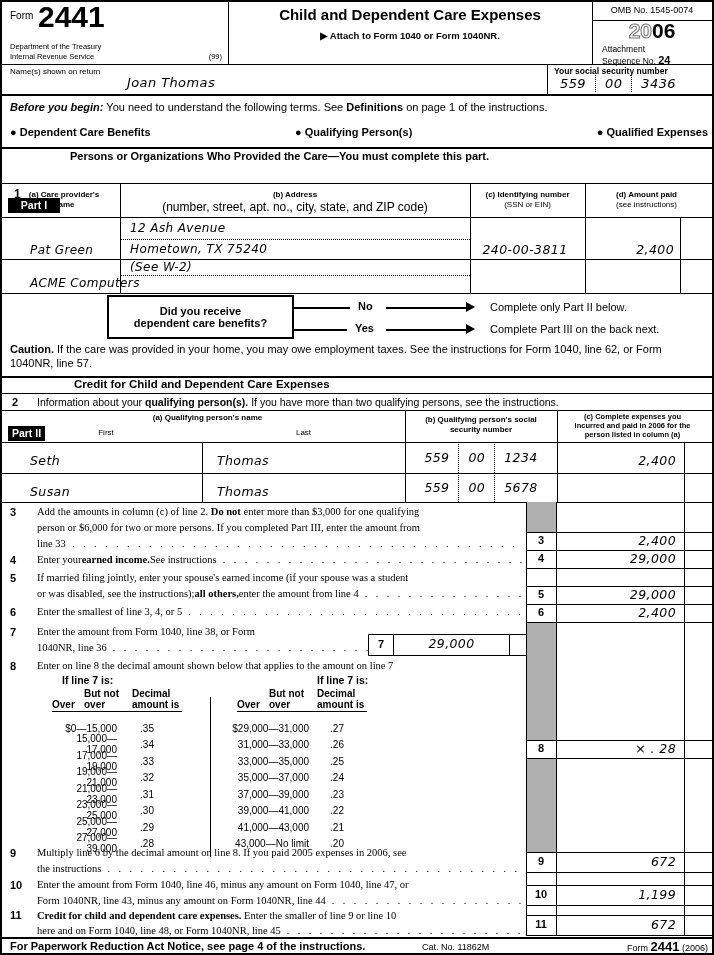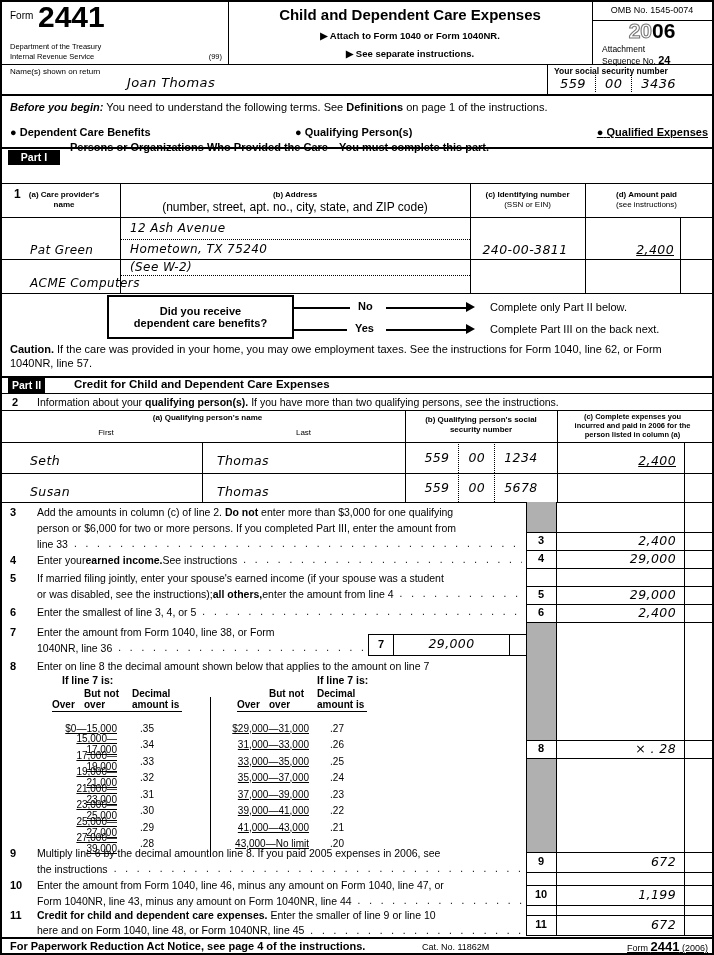--- a/index.html
+++ b/index.html
@@ -3,31 +3,31 @@
 <meta charset="utf-8">
 <style>
   html,body {margin:0;padding:0;background:#fff;}
   #page {position:relative;width:714px;height:955px;box-sizing:border-box;border:2px solid #000;
          background:#fff;color:#000;font-family:"Liberation Sans",sans-serif;overflow:hidden;}
   .vl {position:absolute;width:0;border-left:1px solid #000;}
   .hl {position:absolute;height:0;border-top:1px solid #000;}
   .hl2 {border-top-width:2px;}
   .txt {position:absolute;white-space:nowrap;}
   .c {text-align:center;}
-  .r {text-align:right;text-decoration:underline;}
+  .r {text-align:right;}
   .b {font-weight:bold;}
   .i {font-style:italic;}
   .hw {font-family:"DejaVu Sans",sans-serif;font-style:italic;letter-spacing:.4px;}
   .badge {position:absolute;background:#000;color:#fff;font-weight:bold;font-size:10.5px;
-          text-align:center;line-height:15px;}
+          text-align:center;line-height:15px;margin-top:48px;}
   .gray {position:absolute;background:#b0b0b0;}
   .dotted {position:absolute;height:0;border-top:1.5px dotted #000;}
   .li {position:absolute;display:flex;font-size:10.5px;line-height:16px;}
   .ln {width:27px;font-weight:bold;flex:none;font-size:11px;}
-  .dtxt {flex:1;min-width:0;}
+  .dtxt {flex:1;min-width:0;font-family:Liberation Serif, serif;}
   .dline {display:flex;}
   .leader {flex:1;min-width:0;overflow:hidden;white-space:nowrap;letter-spacing:3px;font-size:10px;padding-left:6px;}
   .num {position:absolute;font-weight:bold;font-size:11px;text-align:center;}
   .val {position:absolute;text-align:right;font-size:12.5px;}
   .outline {color:#fff;-webkit-text-stroke:1.1px #777;}
   .tri {position:absolute;width:0;height:0;border-left:9px solid #000;
         border-top:5px solid transparent;border-bottom:5px solid transparent;}
   .fl {position:absolute;height:0;border-top:2px solid #000;}
   .hdr8 {font-size:8px;font-weight:bold;line-height:10px;}
   .ssnrow {display:flex;align-items:center;justify-content:center;}
@@ -48,21 +48,20 @@
   <div class="txt" style="left:8px;top:8px;font-size:10px">Form</div>
   <div class="txt b" style="left:36px;top:-2px;font-size:30px">2441</div>
   <div class="txt" style="left:8px;top:40px;font-size:7.5px">Department of the Treasury</div>
   <div class="txt" style="left:8px;top:50px;font-size:7.5px;width:212px;display:flex;justify-content:space-between">
     <span>Internal Revenue Service</span>
     <span>(99)</span>
   </div>
 
   <div class="txt b c" style="left:228px;top:4px;width:360px;font-size:15px">Child and Dependent Care Expenses</div>
   <div class="txt b c" style="left:228px;top:28px;width:360px;font-size:9.5px">▶ Attach to Form 1040 or Form 1040NR.</div>
-  <div class="txt b c" style="left:228px;top:46px;width:360px;font-size:9.5px">▶ See separate instructions.</div>
 
   <div class="txt c" style="left:590px;top:0;width:120px;height:15px;border-bottom:1px solid #000;font-size:9px;padding-top:3px">OMB No. 1545-0074</div>
   <div class="txt c b" style="left:590px;top:17px;width:120px;font-size:21px">
     <span class="outline">20</span><span>06</span>
   </div>
   <div class="txt" style="left:600px;top:42px;font-size:8.5px">Attachment</div>
   <div class="txt" style="left:600px;top:52px;font-size:8.5px">
     <span>Sequence No.</span>
     <span class="b" style="font-size:11px">24</span>
   </div>
@@ -90,21 +89,21 @@
     <span>●</span>
     <span>Qualifying Person(s)</span>
   </div>
   <div class="txt b r" style="left:500px;top:124px;width:206px;font-size:11px">
     <span>●</span>
     <span>Qualified Expenses</span>
   </div>
   <div class="hl hl2" style="left:0;top:145px;width:710px"></div>
 
   <div class="badge" style="left:6px;top:148px;width:52px;height:15px">Part I</div>
-  <div class="txt b" style="left:68px;top:139px;font-size:11px">Persons or Organizations Who Provided the Care—You must complete this part.</div>
+  <div class="txt b" style="left:68px;top:148px;font-size:11px">Persons or Organizations Who Provided the Care—You must complete this part.</div>
   <div class="hl" style="left:0;top:181px;width:710px"></div>
 
   <div class="txt b" style="left:12px;top:185px;font-size:12px">1</div>
   <div class="txt c hdr8" style="left:8px;top:188px;width:108px;white-space:normal">
     <div>(a) Care provider's</div>
     <div>name</div>
   </div>
   <div class="txt c" style="left:118px;top:188px;width:350px;white-space:normal">
     <div class="hdr8">(b) Address</div>
     <div style="font-size:12px">(number, street, apt. no., city, state, and ZIP code)</div>

